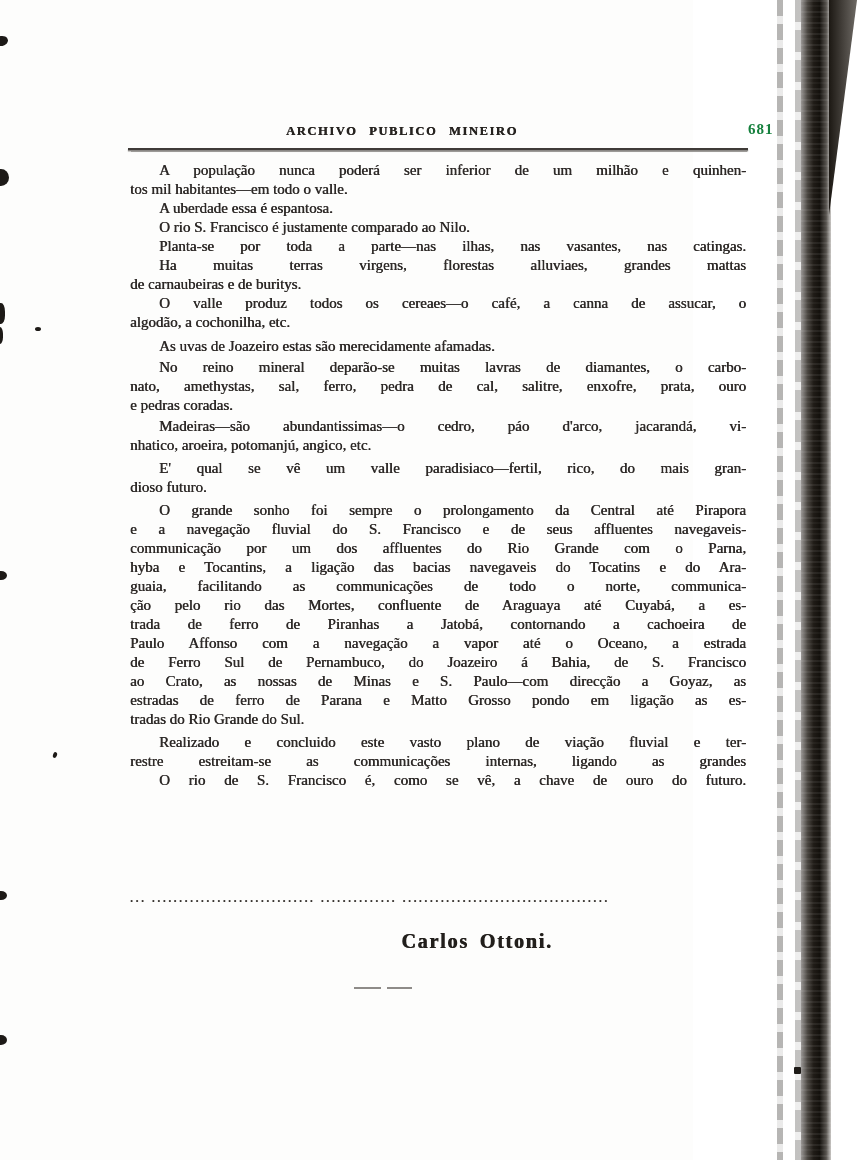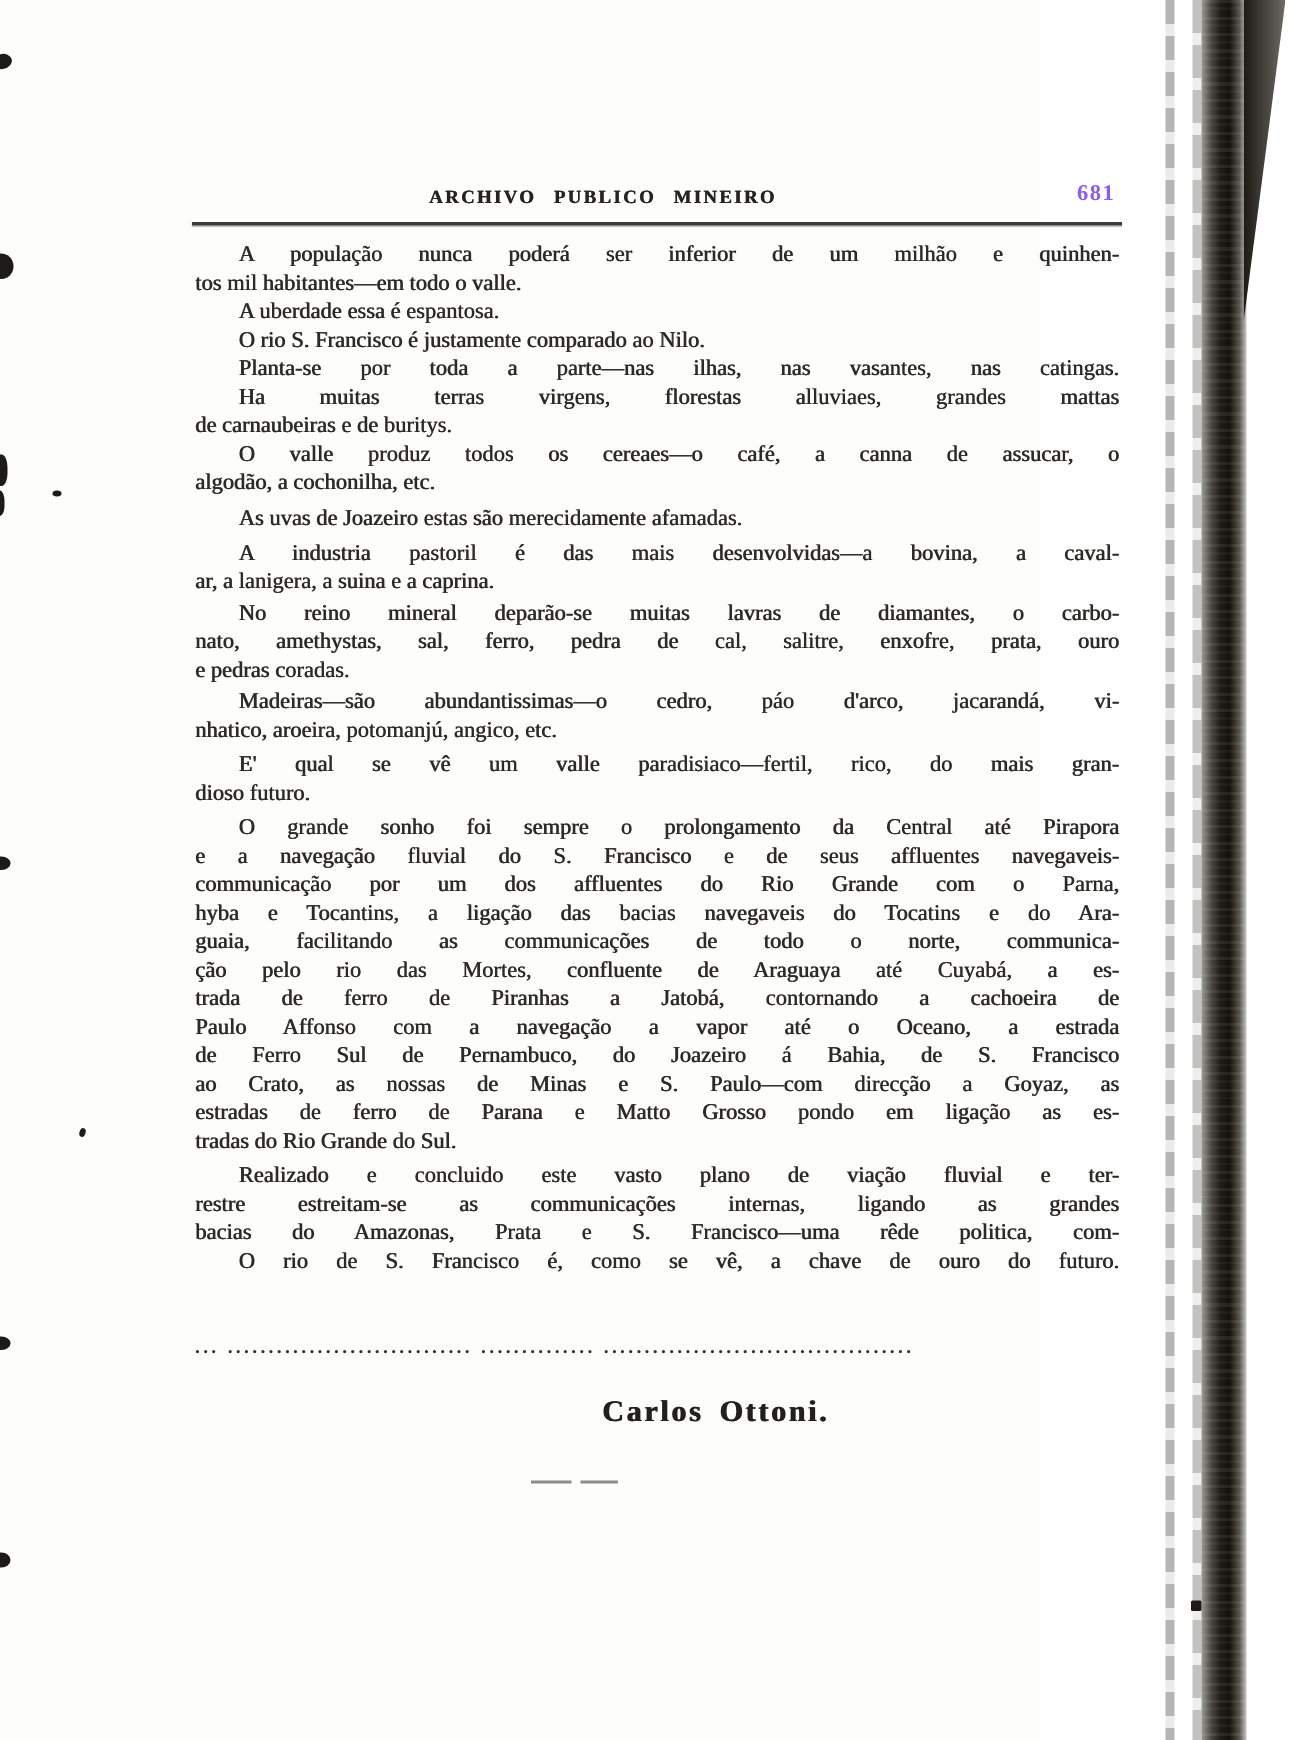--- a/index.html
+++ b/index.html
@@ -18,23 +18,23 @@
 
   
   .header-title {
     position: absolute; left: 286px; top: 124px;
     font-size: 12.5px; font-weight: bold;
     letter-spacing: 1.6px; word-spacing: 7px;
     color: #262320;
     text-shadow: 0.4px 0 0 currentColor;
   }
   .page-number {
-    position: absolute; left: 718px; top: 121px;
+    position: absolute; left: 748px; top: 121px;
     font-size: 15px; font-weight: bold;
-    letter-spacing: 1px; color: #8b5cf6;
+    letter-spacing: 1px; color: #15803d;
   }
   .header-rule {
     position: absolute; left: 128px; top: 148px;
     width: 620px; height: 3px;
     background: linear-gradient(to bottom, #3f3b38 0 2px, #8a8784 2px 3px);
     box-shadow: 0 0.5px 1px rgba(60,55,50,.5);
   }
 
   
   .body-text {
@@ -161,24 +161,20 @@
         <div class="line indent">Ha muitas terras virgens, florestas alluviaes, grandes mattas</div>
         <div class="line end">de carnaubeiras e de buritys.</div>
       </div>
       <div class="para">
         <div class="line indent">O valle produz todos os cereaes—o café, a canna de assucar, o</div>
         <div class="line end">algodão, a cochonilha, etc.</div>
       </div>
       <div class="para" style="margin-top: 5px;">
         <div class="line indent end">As uvas de Joazeiro estas são merecidamente afamadas.</div>
       </div>
-      <div class="para" style="margin-top: 4px;">
-        <div class="line indent">A industria pastoril é das mais desenvolvidas—a bovina, a caval-</div>
-        <div class="line end">ar, a lanigera, a suina e a caprina.</div>
-      </div>
       <div class="para" style="margin-top: 2px;">
         <div class="line indent">No reino mineral deparão-se muitas lavras de diamantes, o carbo-</div>
         <div class="line">nato, amethystas, sal, ferro, pedra de cal, salitre, enxofre, prata, ouro</div>
         <div class="line end">e pedras coradas.</div>
       </div>
       <div class="para" style="margin-top: 2px;">
         <div class="line indent">Madeiras—são abundantissimas—o cedro, páo d'arco, jacarandá, vi-</div>
         <div class="line end">nhatico, aroeira, potomanjú, angico, etc.</div>
       </div>
       <div class="para" style="margin-top: 4px;">
@@ -195,21 +191,20 @@
         <div class="line">trada de ferro de Piranhas a Jatobá, contornando a cachoeira de</div>
         <div class="line">Paulo Affonso com a navegação a vapor até o Oceano, a estrada</div>
         <div class="line">de Ferro Sul de Pernambuco, do Joazeiro á Bahia, de S. Francisco</div>
         <div class="line">ao Crato, as nossas de Minas e S. Paulo—com direcção a Goyaz, as</div>
         <div class="line">estradas de ferro de Parana e Matto Grosso pondo em ligação as es-</div>
         <div class="line end">tradas do Rio Grande do Sul.</div>
       </div>
       <div class="para" style="margin-top: 4px;">
         <div class="line indent">Realizado e concluido este vasto plano de viação fluvial e ter-</div>
         <div class="line">restre estreitam-se as communicações internas, ligando as grandes</div>
-        <div class="line">bacias do Amazonas, Prata e S. Francisco—uma rêde politica, com-</div>
       </div>
       <div class="para">
         <div class="line indent">O rio de S. Francisco é, como se vê, a chave de ouro do futuro.</div>
       </div>
     </div>
 
   <div class="dotted-separator">... .............................. .............. ......................................</div>
   <div class="signature">Carlos Ottoni.</div>
   <div class="end-dash d1"></div>
   <div class="end-dash d2"></div>

